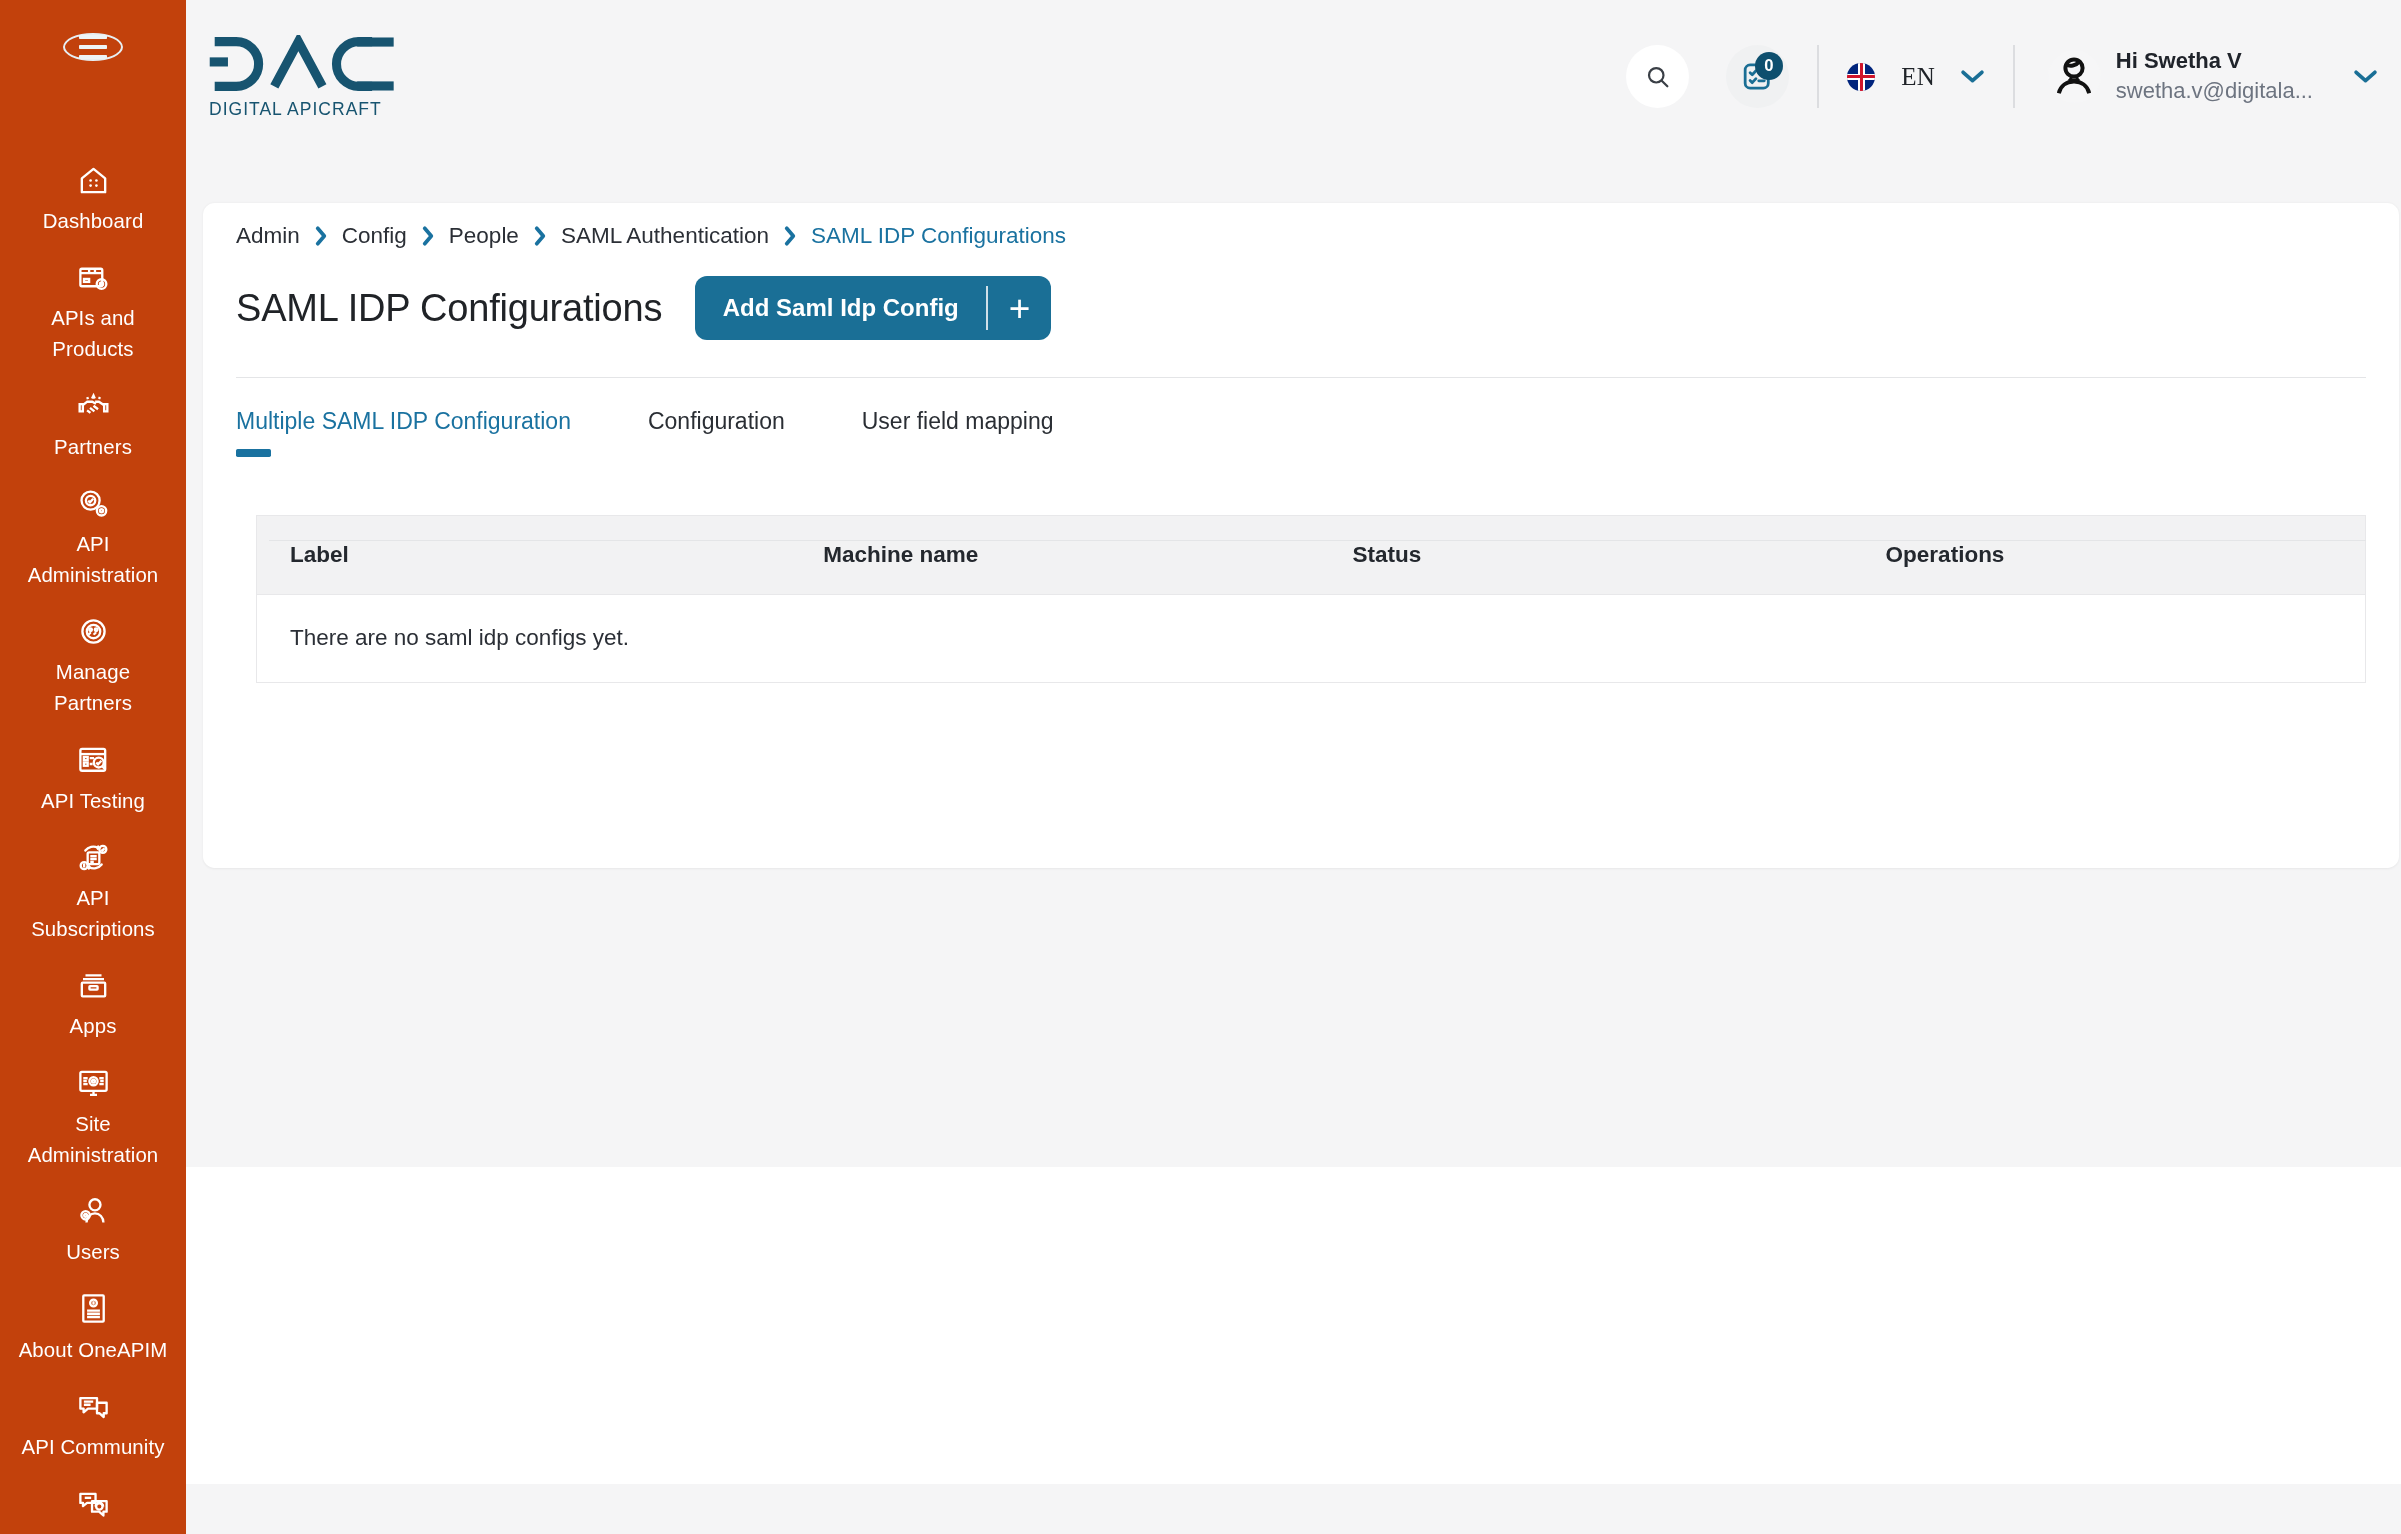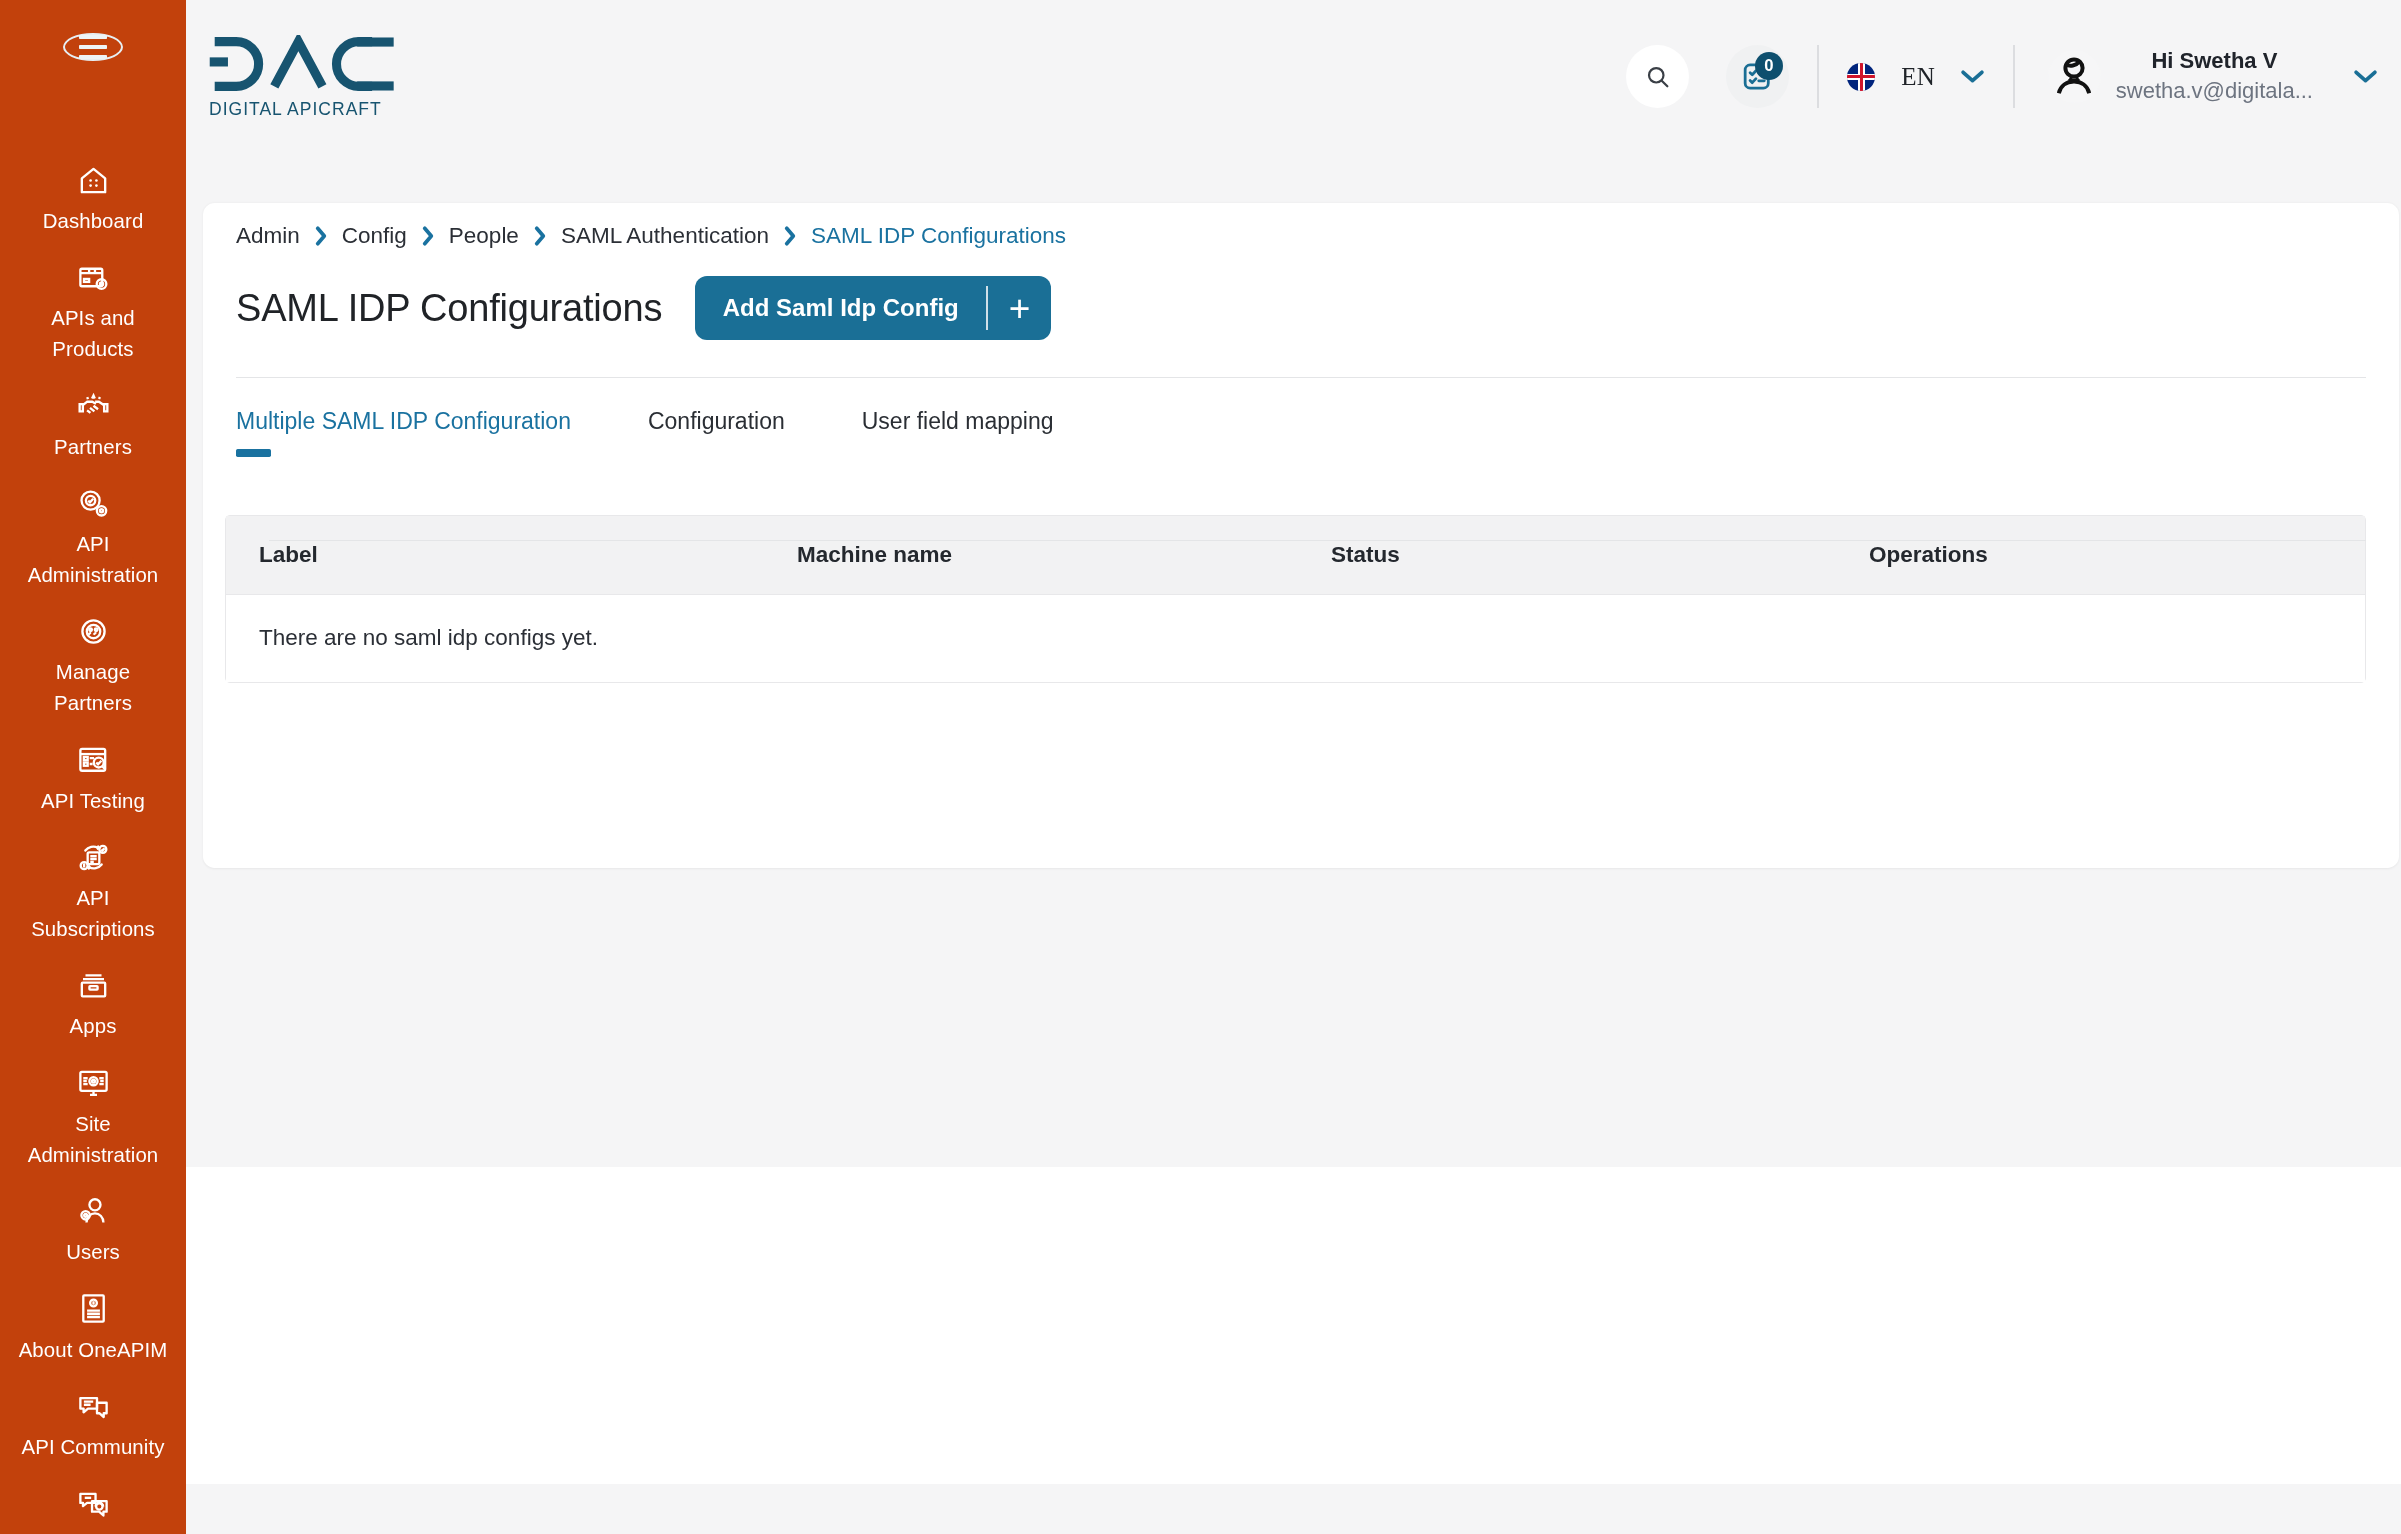--- a/index.html
+++ b/index.html
@@ -93,21 +93,21 @@
 
   .user {
     display:flex; align-items:center; gap: 15px; cursor:pointer; margin-left: 5px;
   }
   .avatar {
     width: 53px; height: 53px; border-radius:50%; background:#f6f6f7;
     display:flex; align-items:center; justify-content:center; overflow:hidden;
   }
   .avatar svg { width: 48px; height: 48px; stroke:#111; fill:none; stroke-width:2; }
   .user-text { display:flex; flex-direction:column; line-height: 1.22; }
-  .user-name { font-size: 22px; font-weight: 700; color:#20242b;text-align:center; }
+  .user-name { font-size: 22px; font-weight: 700; color:#20242b; }
   .user-mail { font-size: 22px; color:#6d7480; margin-top: 3.3px; }
 
   
   .main-area {
     position:absolute; left: 186px; top: 153px; width: 2215px; height: 1015px;
     background: #f5f5f6;
   }
   .lower-white {
     position:absolute; left: 186px; top: 1167px; width: 2215px; height: 317px;
     background: #ffffff;
@@ -161,21 +161,21 @@
     position:relative; white-space:nowrap;
   }
   .tab.active { color:#1a72a0; }
   .tab.active::after {
     content:""; position:absolute; left:0; bottom:0; width: 35px; height: 7.5px;
     background:#1a72a0; border-radius:1.7px;
   }
   .tabs-underline { position:absolute; left:33px; right:33px; top: 162px; height:0.8px; background:#e4e5e7; }
 
   
-  .table { margin: 58px 33px 0 22px; border:0.8px solid #e8e8ea; border-radius: 5px; }
+  .table { margin: 58px 33px 0 53px; border:0.8px solid #e8e8ea; border-radius: 0; }
   .thead {
     background:#f2f2f3; display:flex; align-items:center; height: 78px;
   }
   .th { font-size: 22.5px; font-weight:700; color:#24282e; padding-left: 33px; }
   .th.c1 { width: 538px; }
   .th.c2 { width: 534px; }
   .th.c3 { width: 538px; }
   .th.c4 { width: 517px; }
   .tbody-row {
     display:flex; align-items:center; height: 88px; background:#ffffff;

